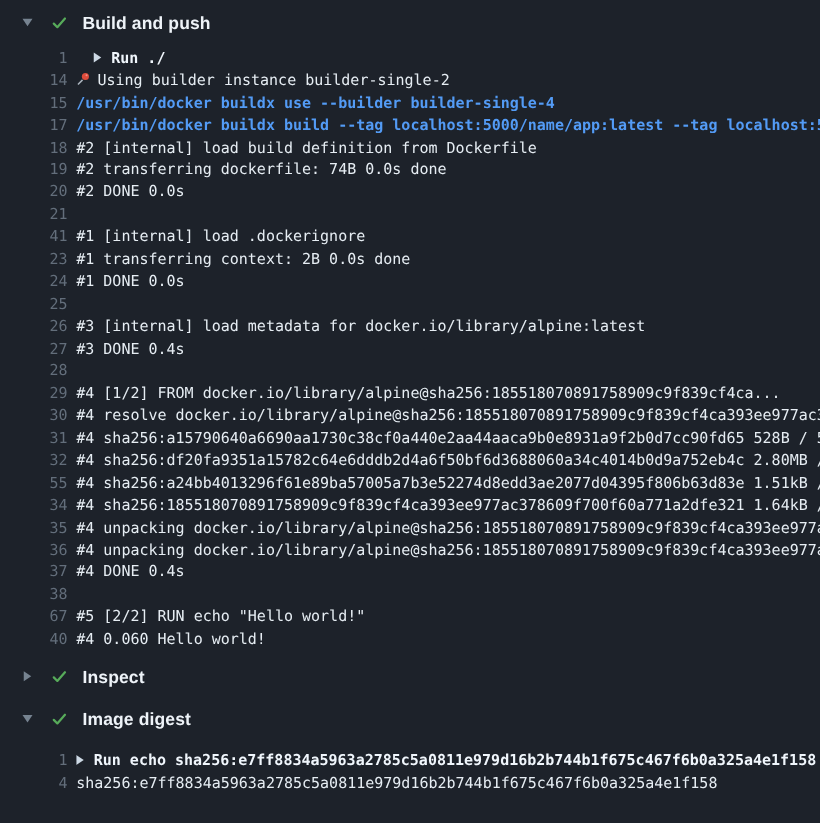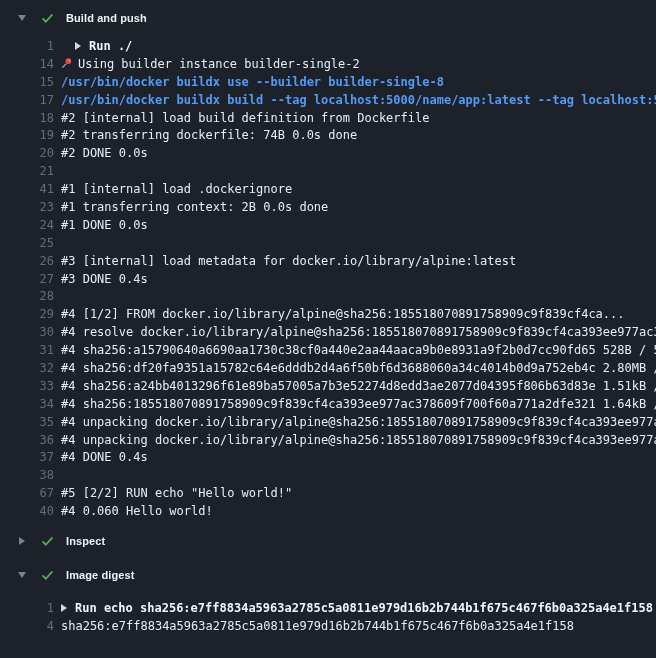--- a/index.html
+++ b/index.html
@@ -11,21 +11,21 @@
   body{
     width:656px;height:658px;overflow:hidden;background:var(--bg);
     font-family:"DejaVu Sans Mono",monospace;padding-top:4px;
   }
   .log-section + .log-section{margin-top:6px}
   .sec-header{display:flex;align-items:center;height:28px;padding-left:16px;cursor:pointer}
   .chev{width:12px;display:flex;justify-content:center;align-items:center}
   .chev .tri-down{width:0;height:0;border-left:4.5px solid transparent;border-right:4.5px solid transparent;border-top:6px solid var(--chev)}
   .chev .tri-right{width:0;height:0;border-top:4.5px solid transparent;border-bottom:4.5px solid transparent;border-left:6px solid var(--chev)}
   .check{margin-left:13px;width:13px;height:13px;display:flex;align-items:center}
-  .sec-title{margin-left:12px;font-family:"Liberation Sans",sans-serif;font-weight:700;font-size:11px;color:#eef3f8;letter-spacing:.1px}
+  .sec-title{margin-left:12px;font-family:"Liberation Sans",sans-serif;font-weight:700;font-size:14px;color:#eef3f8;letter-spacing:.1px}
   .sec-lines{margin-top:6px}
   .log-section:last-child .sec-lines{margin-top:11px}
   .row{display:flex;height:17.9px;line-height:17.9px;font-size:12px;overflow:hidden}
   .num{flex:none;width:54px;text-align:right;color:var(--num);user-select:none;cursor:pointer}
   .content{flex:1;margin-left:7px;overflow:hidden;white-space:pre;color:var(--fg)}
   .row.indent .content{padding-left:14px}
   .t-command{color:var(--blue);font-weight:700}
   .t-group{font-weight:700;color:#f0f6fc}
   .twisty{display:inline-block;width:0;height:0;border-top:4px solid transparent;border-bottom:4px solid transparent;border-left:6px solid var(--twisty);margin-right:8px;cursor:pointer}
   .emoji{display:inline-block;width:11px;margin-right:6px;vertical-align:-1px}
@@ -56,21 +56,21 @@
     <span class="num">14</span>
     <span class="content"><svg class="emoji" width="11" height="12" viewBox="0 0 12 12">
               <line x1="1.5" y1="11" x2="5.5" y2="7" stroke="#aab4be" stroke-width="1.3"></line>
               <circle cx="8" cy="4" r="3.1" fill="#dd4c3c"></circle>
               <circle cx="9" cy="2.9" r="0.9" fill="#f19084"></circle>
             </svg><span class="t-plain">Using builder instance builder-single-2</span></span>
   </div>
 
   <div class="row">
     <span class="num">15</span>
-    <span class="content"><span class="t-command">/usr/bin/docker buildx use --builder builder-single-8</span></span>
+    <span class="content"><span class="t-command">/usr/bin/docker buildx use --builder builder-single-4</span></span>
   </div>
 
 
   <div class="row">
     <span class="num">17</span>
     <span class="content"><span class="t-command">/usr/bin/docker buildx build --tag localhost:5000/name/app:latest --tag localhost:5000</span></span>
   </div>
 
   <div class="row">
     <span class="num">18</span>
@@ -141,21 +141,21 @@
     <span class="num">31</span>
     <span class="content"><span class="t-plain">#4 sha256:a15790640a6690aa1730c38cf0a440e2aa44aaca9b0e8931a9f2b0d7cc90fd65 528B / 528</span></span>
   </div>
 
   <div class="row">
     <span class="num">32</span>
     <span class="content"><span class="t-plain">#4 sha256:df20fa9351a15782c64e6dddb2d4a6f50bf6d3688060a34c4014b0d9a752eb4c 2.80MB / 2</span></span>
   </div>
 
   <div class="row">
-    <span class="num">33</span>
+    <span class="num">55</span>
     <span class="content"><span class="t-plain">#4 sha256:a24bb4013296f61e89ba57005a7b3e52274d8edd3ae2077d04395f806b63d83e 1.51kB / 1</span></span>
   </div>
 
   <div class="row">
     <span class="num">34</span>
     <span class="content"><span class="t-plain">#4 sha256:185518070891758909c9f839cf4ca393ee977ac378609f700f60a771a2dfe321 1.64kB / 1</span></span>
   </div>
 
   <div class="row">
     <span class="num">35</span>

